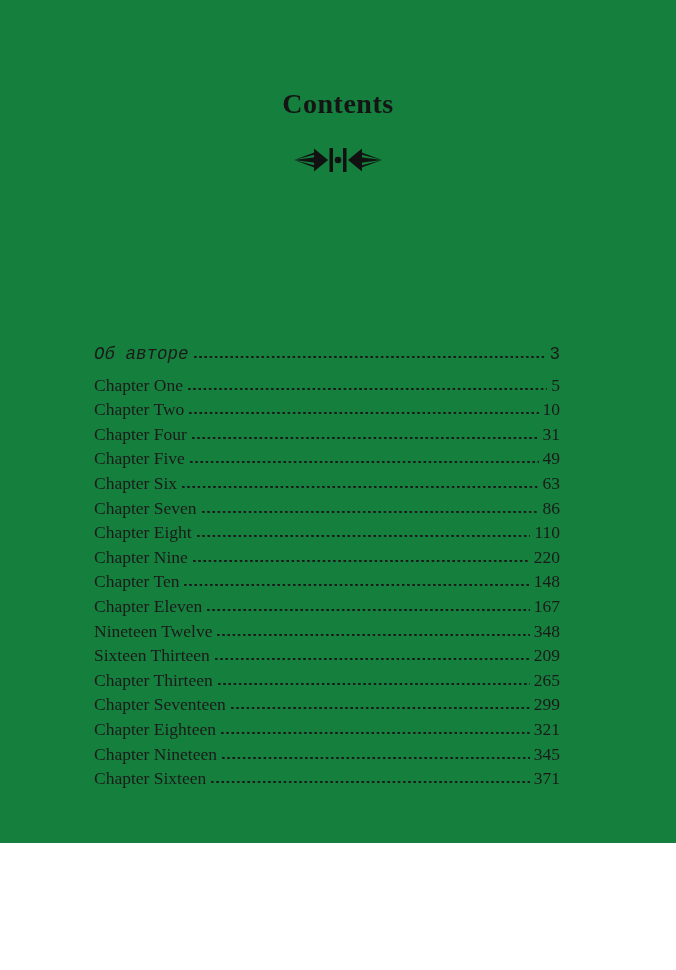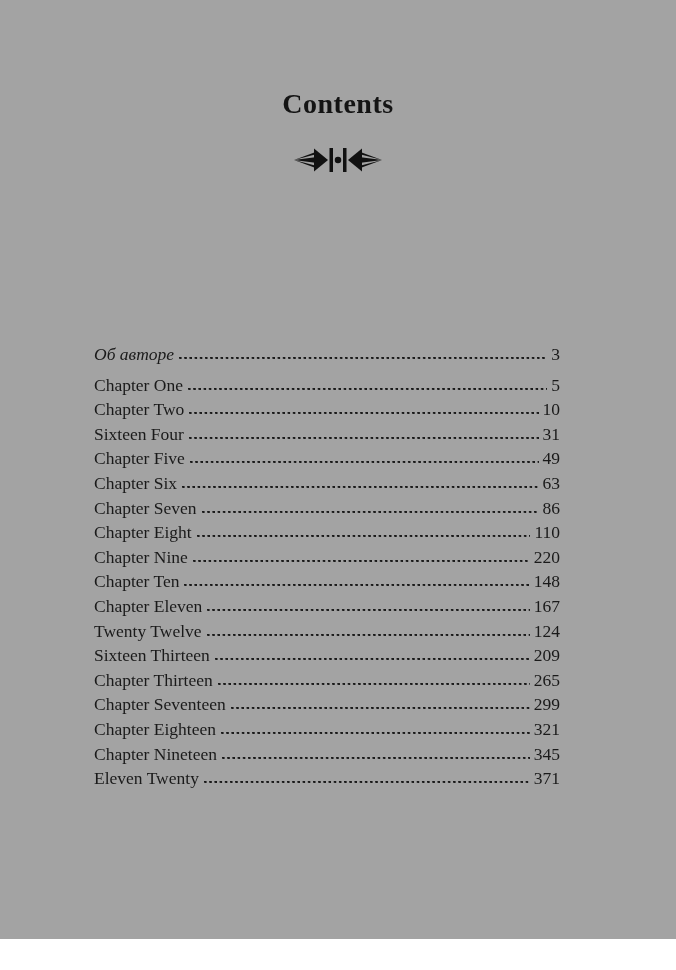--- a/index.html
+++ b/index.html
@@ -1,20 +1,20 @@
 <!DOCTYPE html>
 <html><head>
 <meta charset="utf-8">
 <style>
   html, body { margin: 0; padding: 0; background: #ffffff; }
   .page {
     position: relative;
     width: 676px;
-    height: 939px;
-    background: #a3a3a3;
+    height: 843px;
+    background: #15803d;
     font-family: "Liberation Serif", serif;
     color: #1a1a1a;
     overflow: hidden;
     box-sizing: border-box;
   }
   .title {
     margin: 0;
     padding-top: 88px;
     text-align: center;
     font-size: 28px;
@@ -33,21 +33,21 @@
     margin: 166px 116px 0 94px;
   }
   .toc-row {
     display: flex;
     align-items: baseline;
     height: 24.6px;
     font-size: 17.5px;
     line-height: 24.6px;
     cursor: pointer;
   }
-  .toc-row.about-row { margin-bottom: 6px; }
+  .toc-row.about-row { margin-bottom: 6px; font-family: Liberation Mono, monospace; }
   .toc-row.about-row .toc-label { font-style: italic; }
   .toc-label { white-space: nowrap; }
   .toc-leader {
     flex: 1 1 auto;
     height: 4px;
     margin: 0 4px 0 5px;
     background-image: radial-gradient(circle at 1.4px 1.9px, #1a1a1a 1.05px, rgba(0,0,0,0) 1.4px);
     background-size: 5.2px 4px;
     background-repeat: repeat-x;
     background-position: left bottom;
@@ -93,21 +93,21 @@
     </div>
 
     <div class="toc-row">
       <span class="toc-label">Chapter Two</span>
       <span class="toc-leader"></span>
       <span class="toc-page">10</span>
     </div>
 
 
     <div class="toc-row">
-      <span class="toc-label">Sixteen Four</span>
+      <span class="toc-label">Chapter Four</span>
       <span class="toc-leader"></span>
       <span class="toc-page">31</span>
     </div>
 
     <div class="toc-row">
       <span class="toc-label">Chapter Five</span>
       <span class="toc-leader"></span>
       <span class="toc-page">49</span>
     </div>
 
@@ -141,23 +141,23 @@
       <span class="toc-page">148</span>
     </div>
 
     <div class="toc-row">
       <span class="toc-label">Chapter Eleven</span>
       <span class="toc-leader"></span>
       <span class="toc-page">167</span>
     </div>
 
     <div class="toc-row">
-      <span class="toc-label">Twenty Twelve</span>
+      <span class="toc-label">Nineteen Twelve</span>
       <span class="toc-leader"></span>
-      <span class="toc-page">124</span>
+      <span class="toc-page">348</span>
     </div>
 
     <div class="toc-row">
       <span class="toc-label">Sixteen Thirteen</span>
       <span class="toc-leader"></span>
       <span class="toc-page">209</span>
     </div>
 
 
 
@@ -179,19 +179,19 @@
       <span class="toc-page">321</span>
     </div>
 
     <div class="toc-row">
       <span class="toc-label">Chapter Nineteen</span>
       <span class="toc-leader"></span>
       <span class="toc-page">345</span>
     </div>
 
     <div class="toc-row">
-      <span class="toc-label">Eleven Twenty</span>
+      <span class="toc-label">Chapter Sixteen</span>
       <span class="toc-leader"></span>
       <span class="toc-page">371</span>
     </div>
 
   </div>
 </div>
 
 </body></html>

